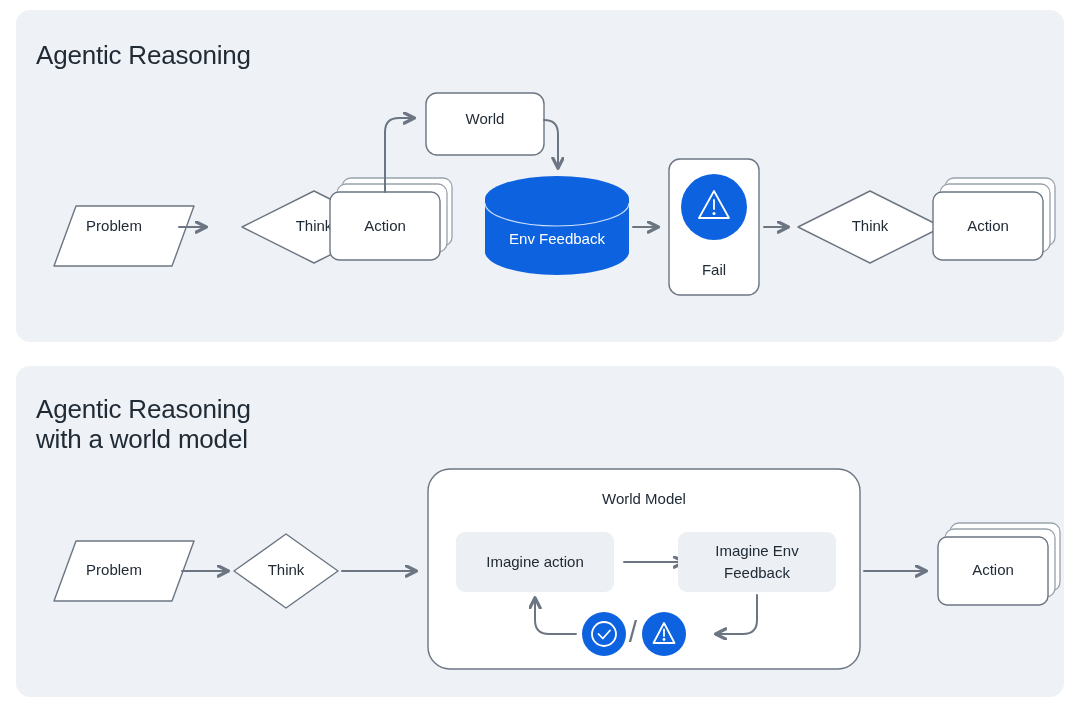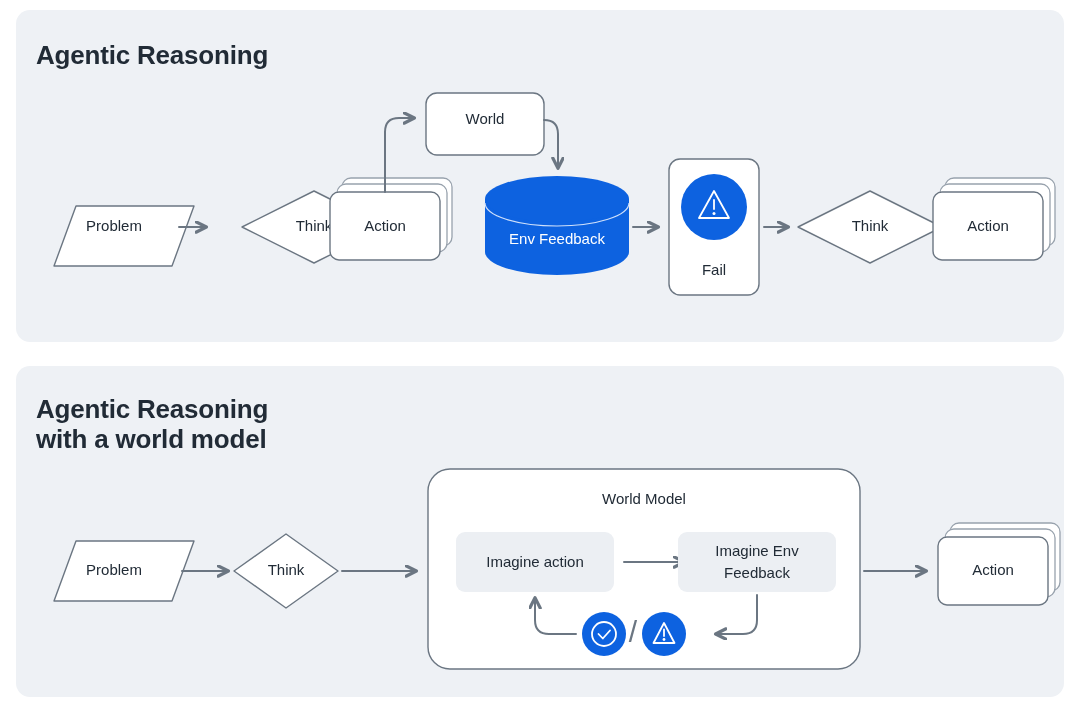--- a/index.html
+++ b/index.html
@@ -8,21 +8,21 @@
     font-family:"Liberation Sans","DejaVu Sans",sans-serif;
     color:#212b36;
   }
   .panel{
     position:absolute;left:16px;width:1048px;
     background:#eef1f5;border-radius:14px;
   }
   #panel-1{top:10px;height:332px;}
   #panel-2{top:366px;height:331px;}
   .panel-title{
-    position:absolute;left:20px;font-size:26px;font-weight:700;
+    position:absolute;left:20px;font-size:26px;font-weight:400;
     letter-spacing:-0.2px;color:#212b36;line-height:1.17;white-space:pre-line;
   }
   #panel-1 .panel-title{top:30px;}
   #panel-2 .panel-title{top:28px;}
   svg.flow{position:absolute;left:0;top:0;width:1048px;height:100%;overflow:visible;}
   .shp{fill:#ffffff;stroke:#6b7682;stroke-width:1.4;}
   .shp-ghost{fill:#ffffff;stroke:#98a2ad;stroke-width:1.3;}
   .lbl{font-family:"Liberation Sans","DejaVu Sans",sans-serif;font-size:15px;fill:#212b36;text-anchor:middle;dominant-baseline:middle;}
   .lbl-w{font-family:"Liberation Sans","DejaVu Sans",sans-serif;font-size:15px;fill:#ffffff;text-anchor:middle;dominant-baseline:middle;}
   .arw{stroke:#6b7682;stroke-width:2;fill:none;stroke-linecap:round;stroke-linejoin:round;}

